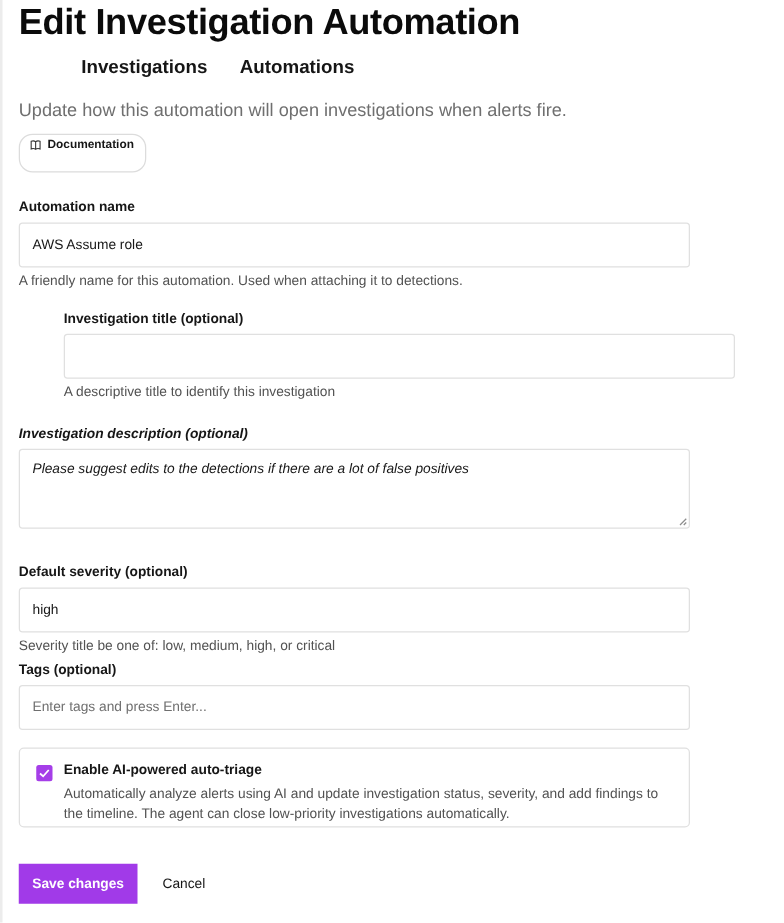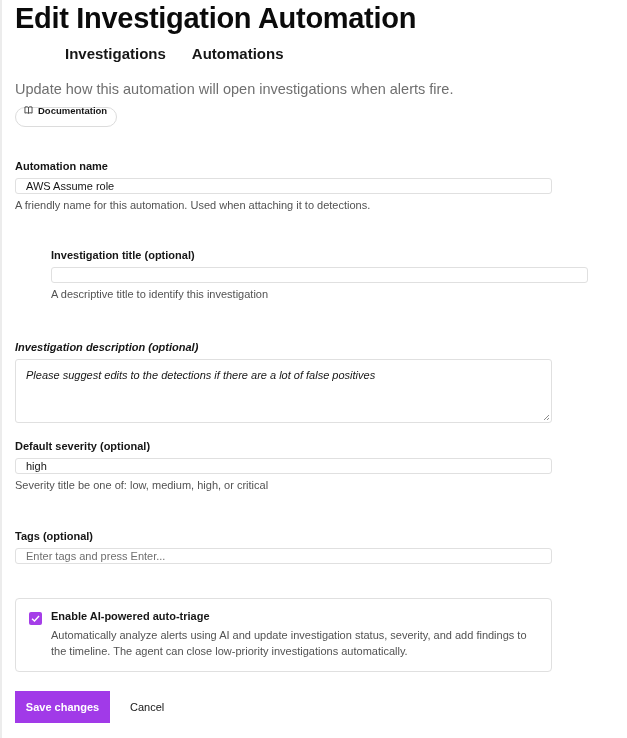--- a/index.html
+++ b/index.html
@@ -14,44 +14,44 @@
   .page { position: absolute; left: 15px; top: 0; width: 537px; }
   h1 {
     margin: 0; position: absolute; top: 2px; left: 0;
     font-size: 29px; font-weight: 700; letter-spacing: -0.3px; color: #0b0b0b;
     white-space: nowrap;
   }
   .tabs { position: absolute; top: 45px; left: 10px; display: flex; gap: 26px; margin-left: 40px; }
   .tab { font-size: 15px; font-weight: 700; color: #161616; cursor: pointer; }
   .subtitle { position: absolute; top: 81px; left: 0; font-size: 14.5px; color: #6f6f6f; white-space: nowrap; }
   .doc-btn {
-    position: absolute; top: 107px; left: 0; height: 20px;
+    position: absolute; top: 107px; left: 0; height: 31px;
     padding: 0 9px 14px 8px; border: 1px solid #dcdcdc; border-radius: 11px;
     display: flex; align-items: center; gap: 5px; background: #fff; cursor: pointer;
     box-sizing: border-box;
   }
   .doc-btn .label { font-size: 9.5px; font-weight: 700; color: #161616; }
   .book-icon { width: 9px; height: 8px; display: inline-block; }
   .field { position: absolute; left: 0; width: 537px; }
   .field-label { font-size: 11px; font-weight: 700; color: #161616; margin-bottom: 6px; display: block; }
   .input {
-    width: 537px; height: 16px; box-sizing: border-box;
+    width: 537px; height: 36px; box-sizing: border-box;
     border: 1px solid #e0e0e0; border-radius: 3px; background: #fff;
     padding: 0 10px; font-size: 11px; color: #161616; display: flex; align-items: center;
   }
   .input.placeholder { color: #6f6f6f; }
   .textarea {
     width: 537px; height: 64px; box-sizing: border-box; position: relative;
     border: 1px solid #e0e0e0; border-radius: 3px; background: #fff;
     padding: 9px 10px; font-size: 11px; color: #161616;
   }
   .resize-icon { position: absolute; right: 1px; bottom: 1px; width: 8px; height: 8px; }
   .help { font-size: 11px; color: #525252; margin-top: 5px; }
   .triage-card {
-    position: absolute; left: 0; top: 598px; width: 537px; height: 74px;
+    position: absolute; left: 0; top: 598px; width: 537px; height: 64px;
     box-sizing: border-box; border: 1px solid #e0e0e0; border-radius: 4px; background: #fff;
   }
   .checkbox {
     position: absolute; left: 13px; top: 13px; width: 13px; height: 13px;
     background: #a53ee8; border-radius: 2px; cursor: pointer;
   }
   .checkbox svg { position: absolute; left: 2px; top: 2px; }
   .triage-title { position: absolute; left: 35px; top: 11px; font-size: 11px; font-weight: 700; color: #161616; }
   .triage-desc { position: absolute; left: 35px; top: 28px; width: 490px; font-size: 11px; color: #525252; line-height: 16px; }
   .save-btn {
@@ -102,21 +102,21 @@
   <div class="field" style="top:341px;font-style:italic;">
     <label class="field-label">Investigation description (optional)</label>
     <div class="textarea">
       <span>Please suggest edits to the detections if there are a lot of false positives</span>
       <svg class="resize-icon" viewBox="0 0 8 8" width="8" height="8">
         <path d="M7 2 L2 7 M7 5 L5 7" stroke="#8d8d8d" stroke-width="1"></path>
       </svg>
     </div>
   </div>
 
-  <div class="field" style="top:440px;">
+  <div class="field" style="top:452px;">
     <label class="field-label">Default severity (optional)</label>
     <div class="input">high</div>
     <div class="help">Severity title be one of: low, medium, high, or critical</div>
   </div>
 
   <div class="field" style="top:530px;">
     <label class="field-label">Tags (optional)</label>
     <div class="input placeholder">Enter tags and press Enter...</div>
   </div>
 

